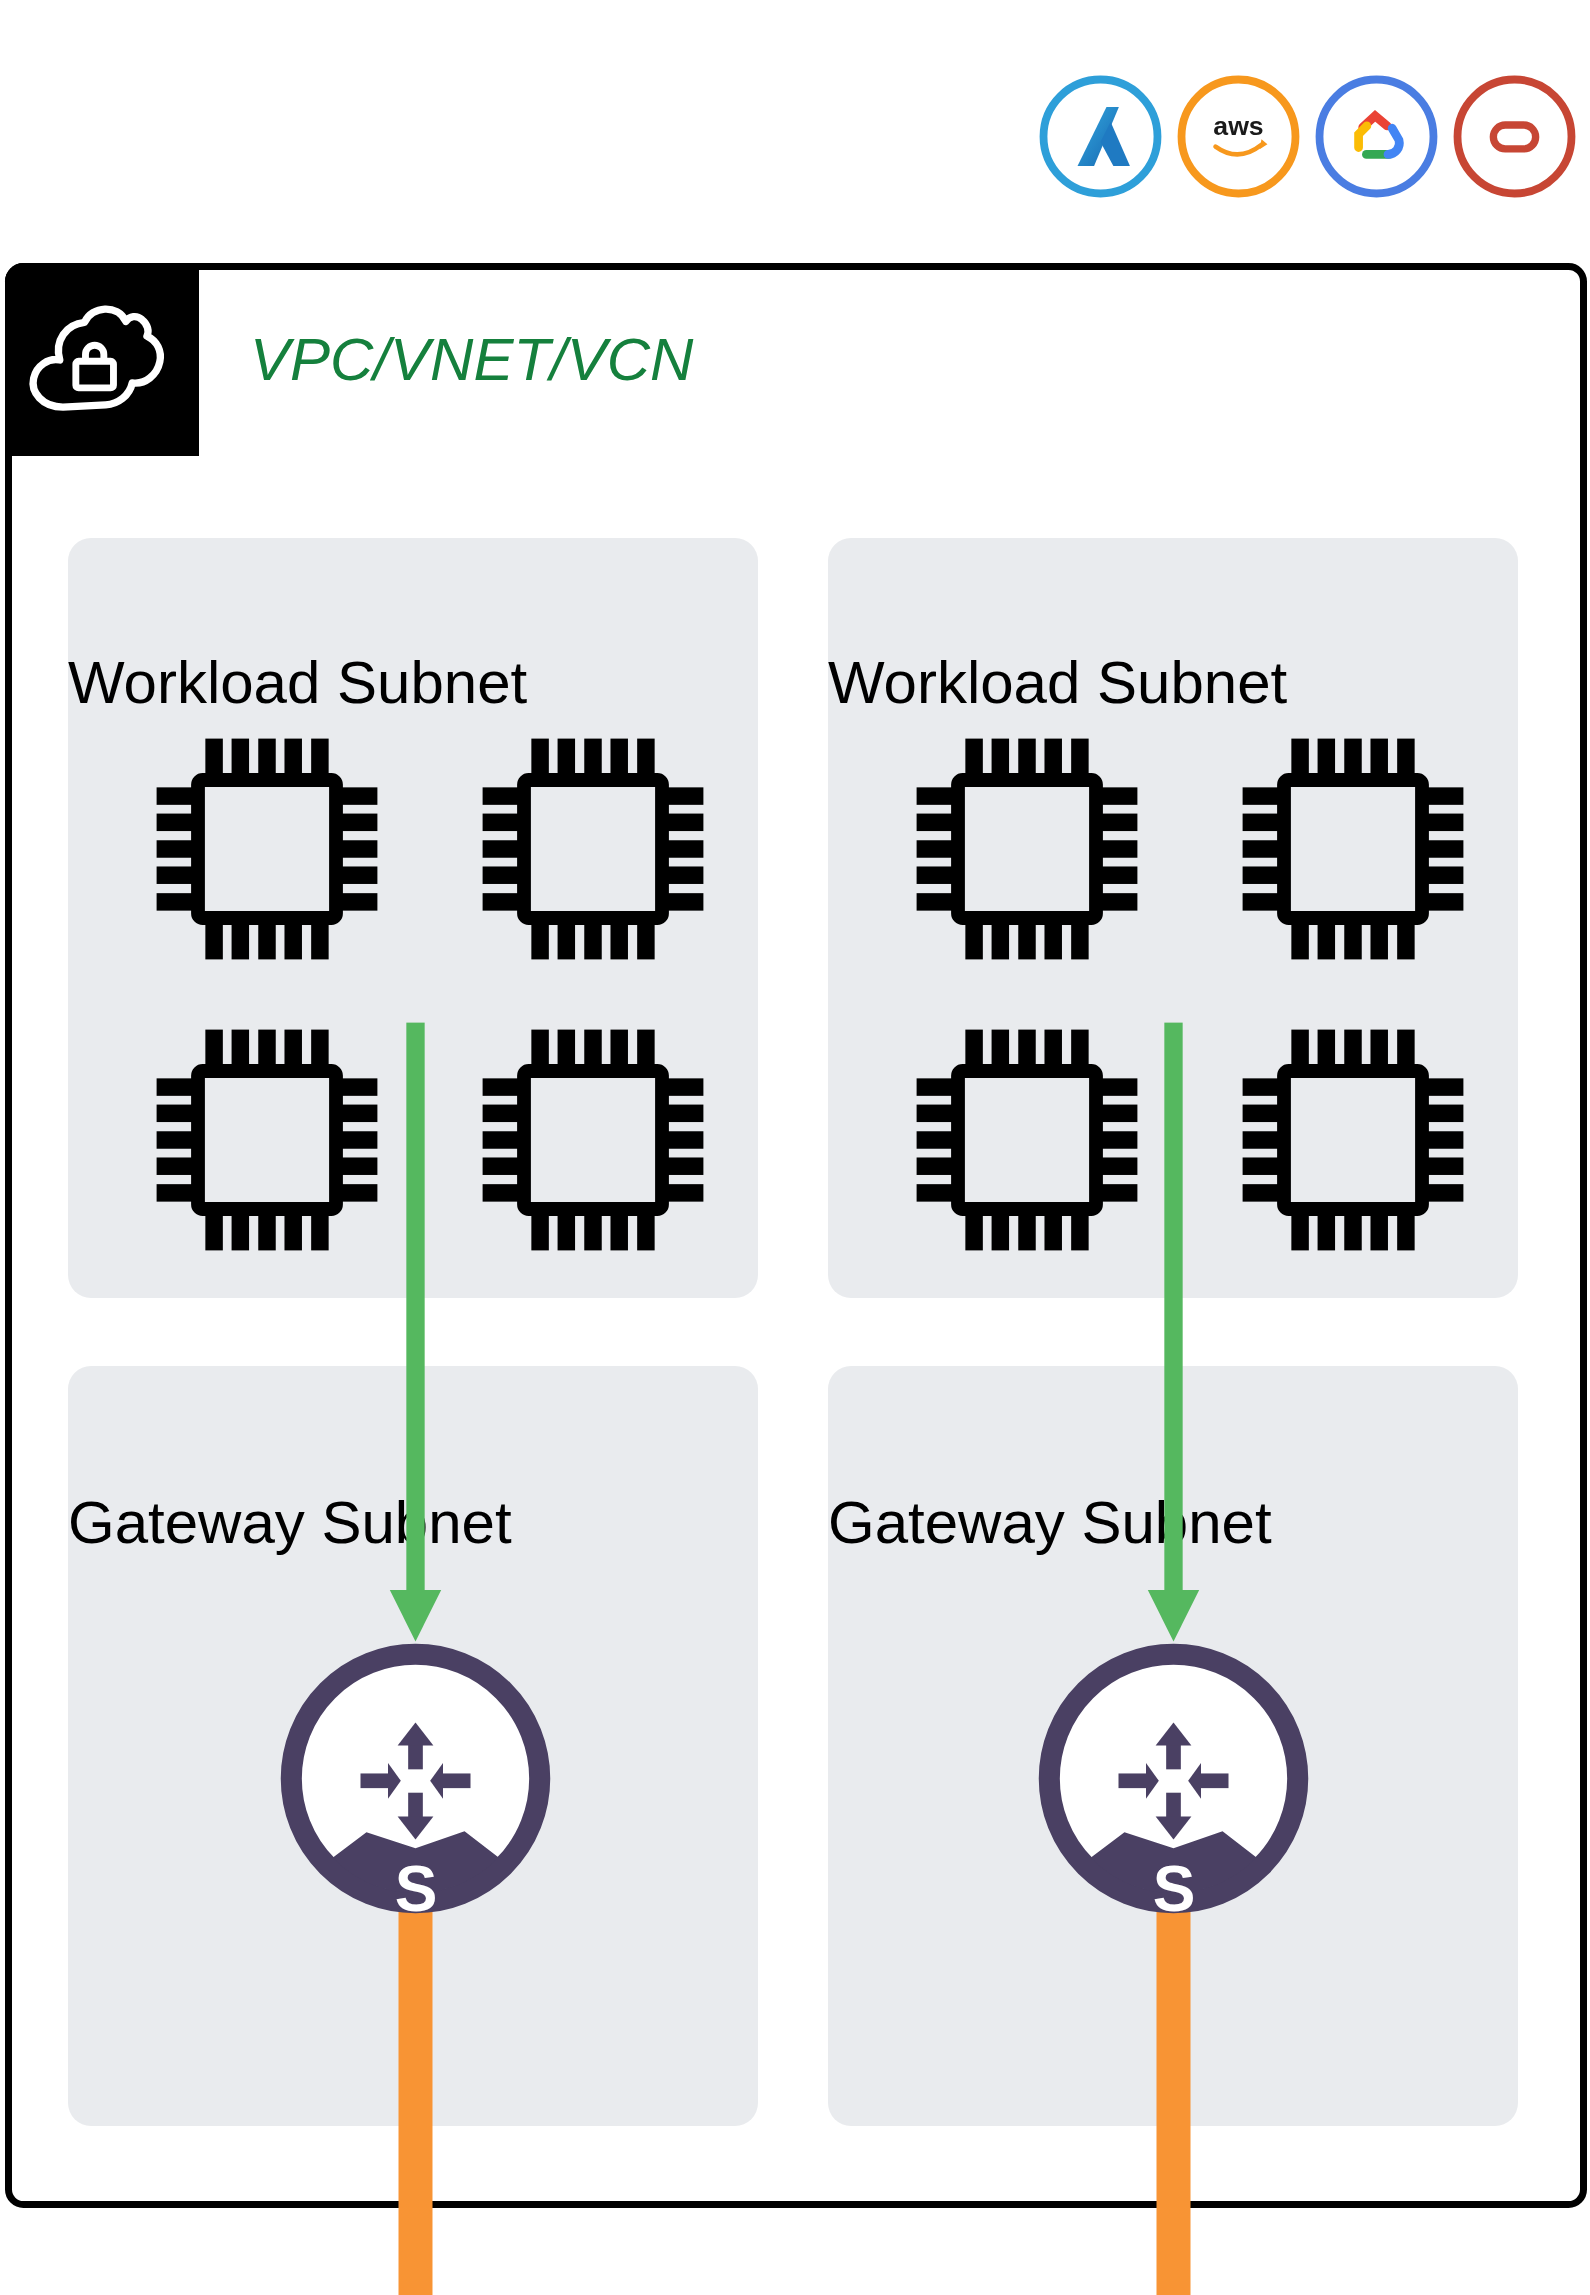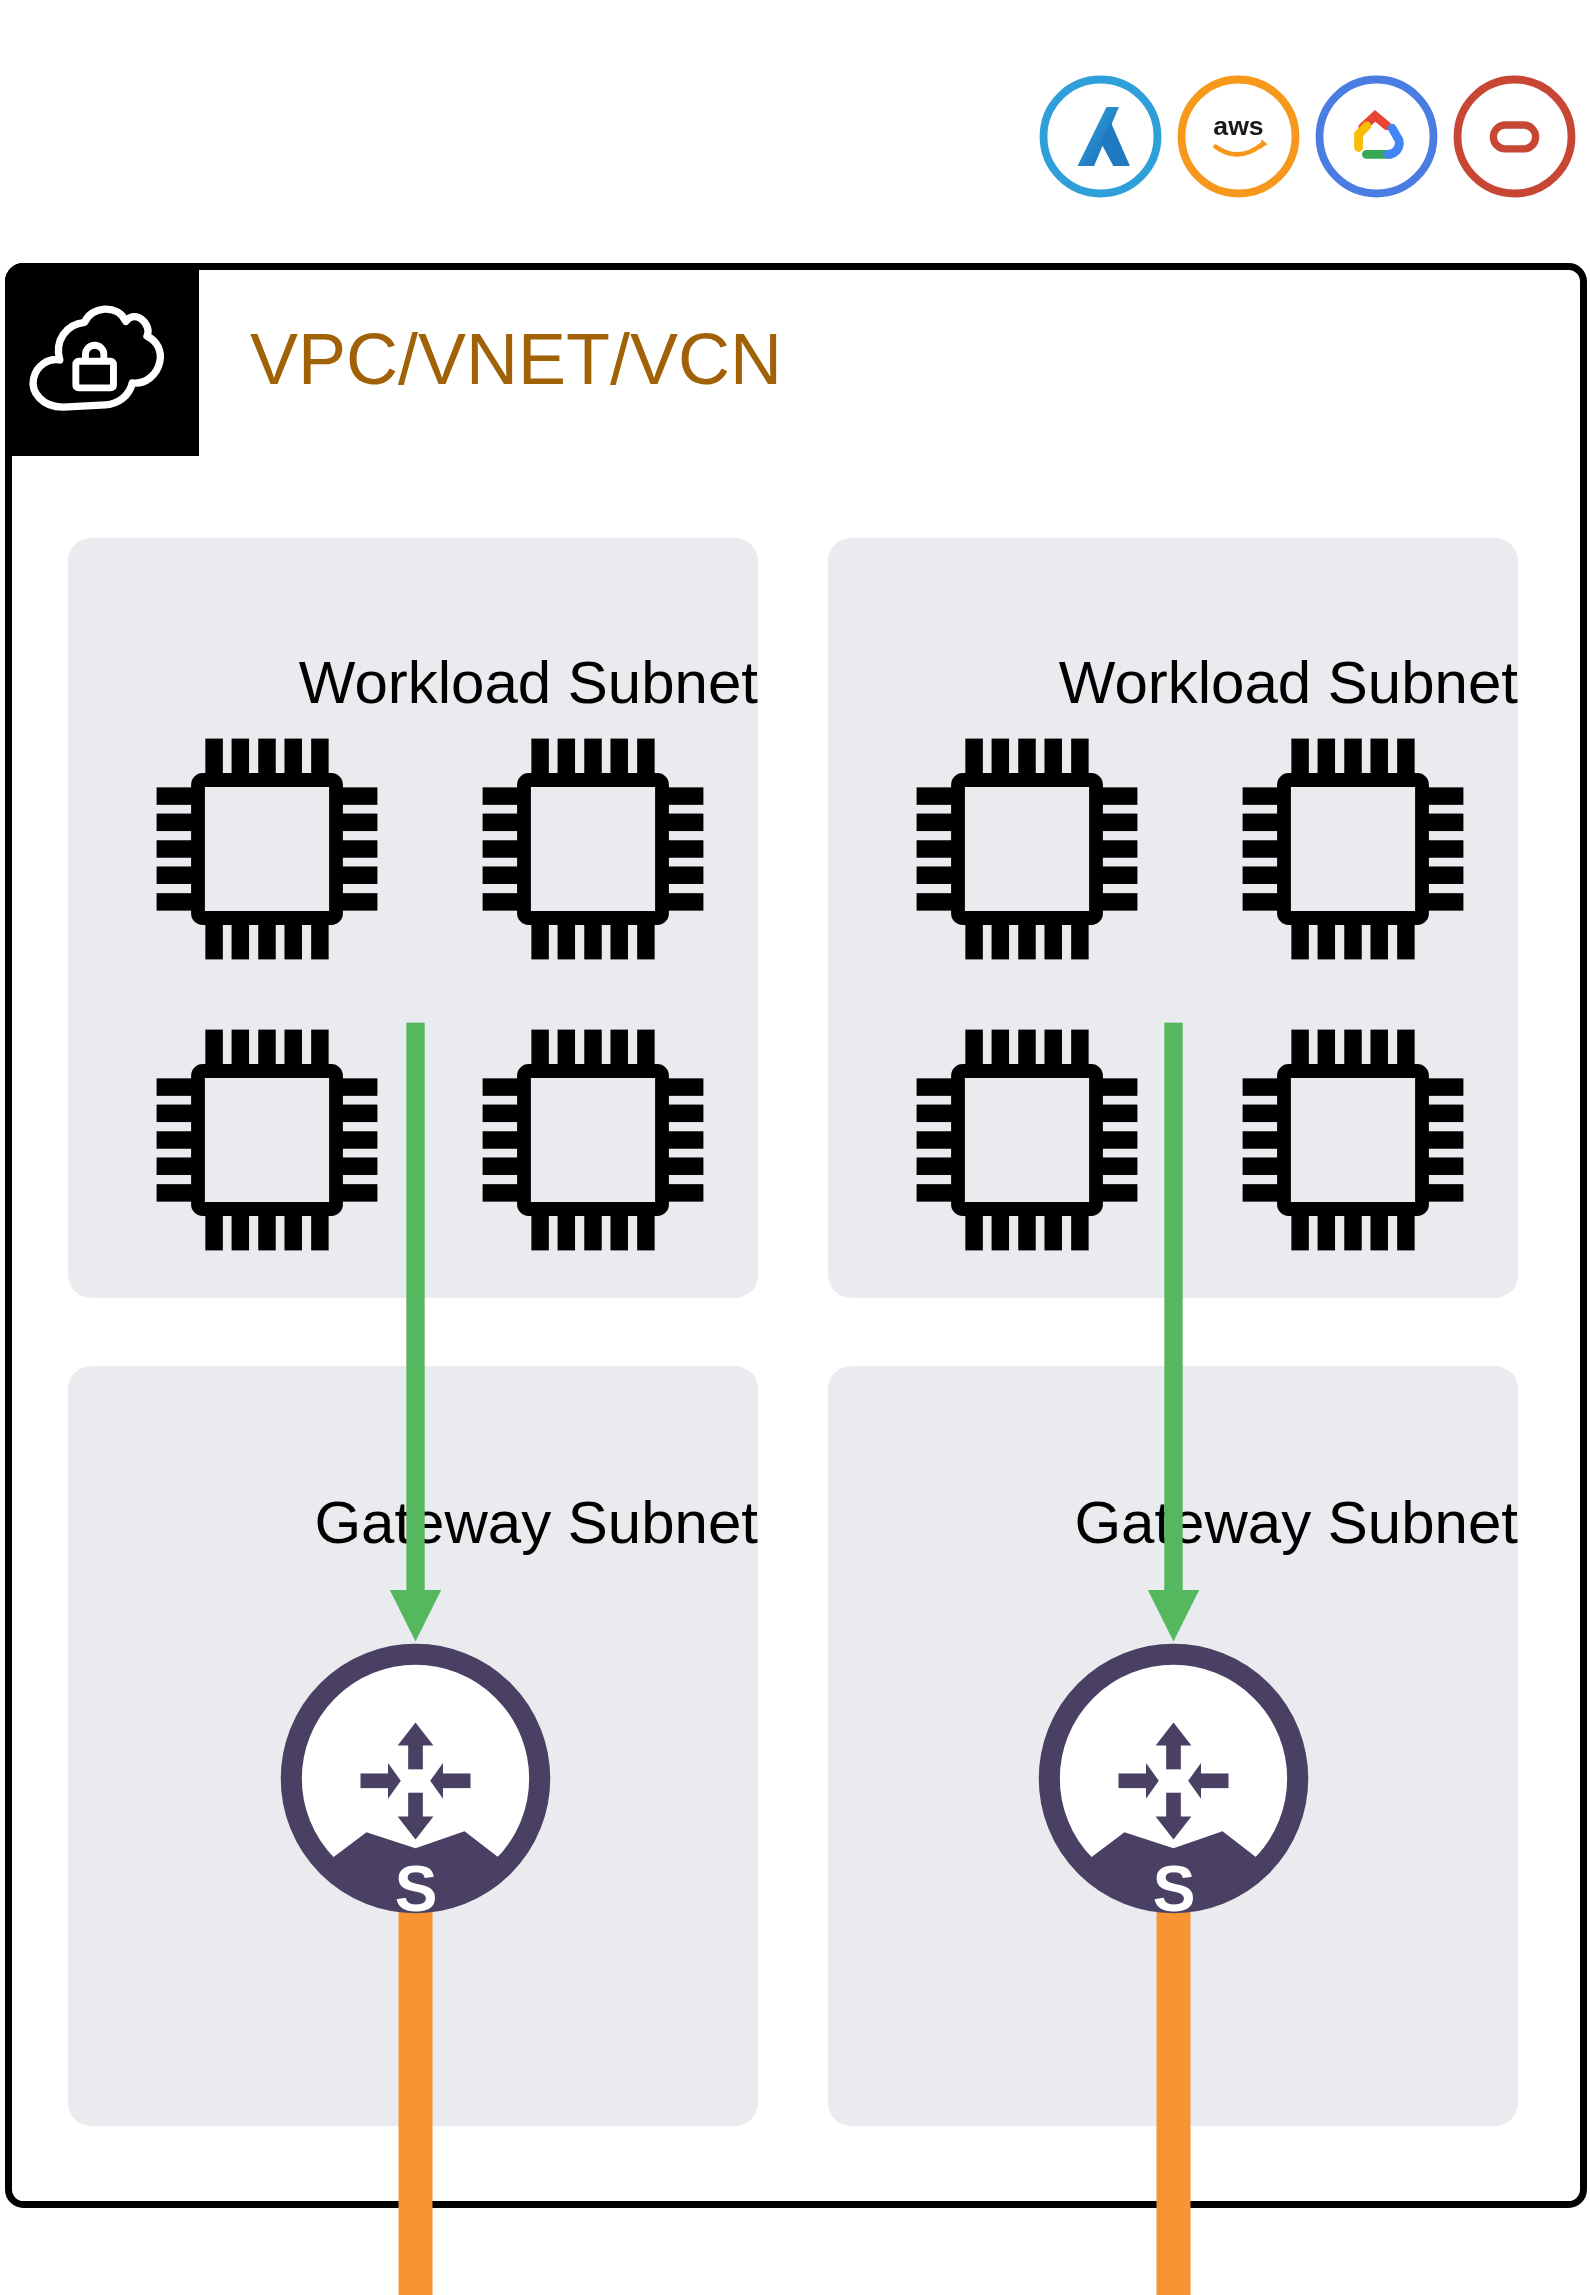--- a/index.html
+++ b/index.html
@@ -9,25 +9,25 @@
   
   .providers{position:absolute;left:1038px;top:74px;display:flex;gap:13px;z-index:5;}
   .badge{width:125px;height:125px;display:block;}
 
   
   .vpc-frame{position:absolute;left:4.6px;top:263px;width:1582px;height:1945px;
              background:#ffffff;border:7.3px solid #000;border-radius:18.4px;z-index:0;box-sizing:border-box;}
   .vpc-tab{position:absolute;left:4.6px;top:263px;width:194px;height:193px;background:#000;
            border-top-left-radius:18.4px;z-index:2;}
   .cloudlock{position:absolute;left:19px;top:27px;width:156px;height:138px;}
-  .vpc-title{position:absolute;left:250px;top:325px;font-size:72px;line-height:69px;color:#a16207;z-index:2;}
+  .vpc-title{position:absolute;left:250px;top:325px;font-size:60px;line-height:69px;color:#15803d;z-index:2;font-style:italic;}
 
   
   .subnet{position:absolute;width:690px;height:760px;background:#e9ebee;border-radius:23px;z-index:1;}
-  .subnet .label{position:absolute;left:0;width:100%;text-align:right;font-size:60px;line-height:69px;color:#000;}
+  .subnet .label{position:absolute;left:0;width:100%;text-align:left;font-size:60px;line-height:69px;color:#000;}
   .workload .label{top:110px;}
   .gateway .label{top:122px;}
   .wl{left:68px;top:538px;} .wr{left:828px;top:538px;}
   .gl{left:68px;top:1366px;} .gr{left:828px;top:1366px;}
 
   .chip{position:absolute;width:230px;height:230px;}
   .c1{left:84px;top:196px;} .c2{left:410px;top:196px;}
   .c3{left:84px;top:487px;} .c4{left:410px;top:487px;}
 
   

